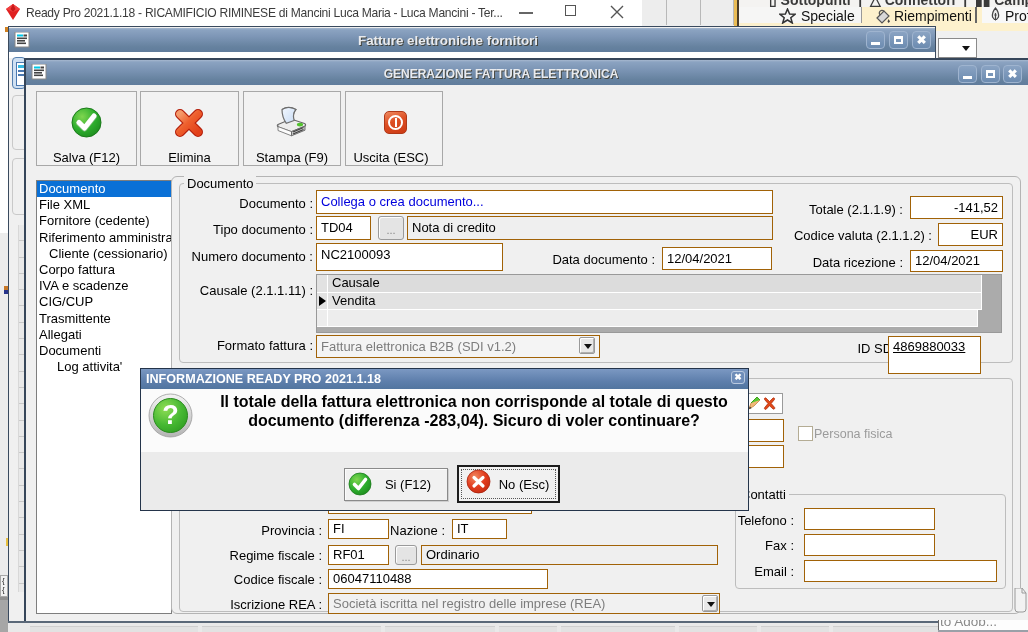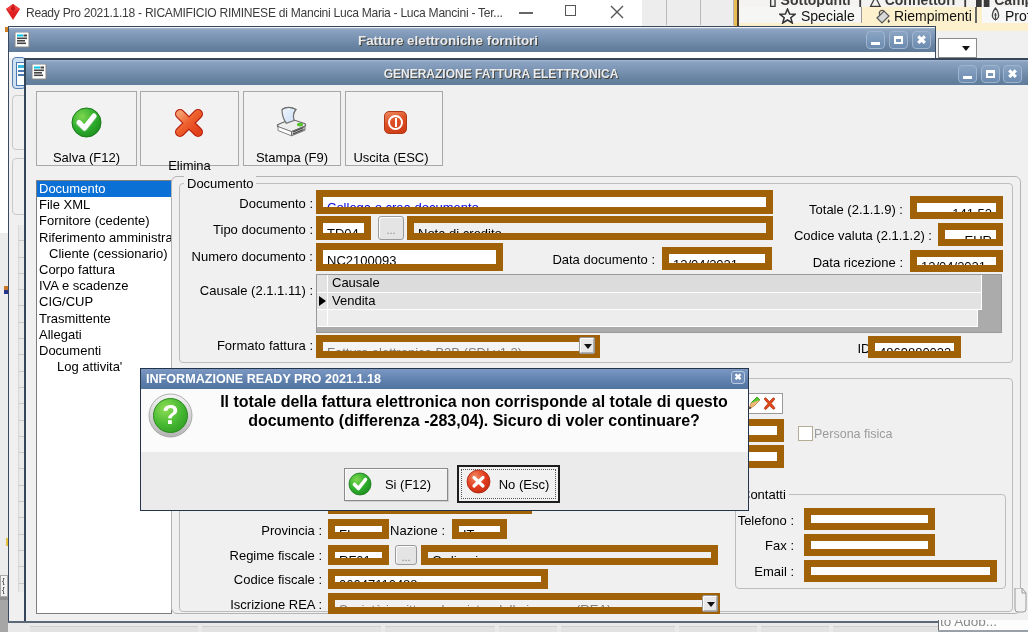--- a/index.html
+++ b/index.html
@@ -1,18 +1,18 @@
 <!DOCTYPE html>
 <html><head><meta charset="utf-8">
 <style>
 html,body{margin:0;padding:0;}
 body{width:1028px;height:632px;overflow:hidden;position:relative;background:#fff;
   font-family:"Liberation Sans",sans-serif;}
 .a{position:absolute;}
-.tb{position:absolute;background:#fff;border:7px solid #a16207;font-size:13px;color:#000;
+.tb{position:absolute;background:#fff;border:1px solid #a16207;font-size:13px;color:#000;
   line-height:19px;padding:0 0 0 4px;box-sizing:border-box;overflow:hidden;white-space:nowrap;}
 .ro{background:#efefef;}
 .lb{position:absolute;font-size:13px;color:#000;text-align:right;white-space:nowrap;}
 .gb{position:absolute;border:1px solid #bdbdbd;border-radius:4px;box-sizing:border-box;}
 .leg{position:absolute;font-size:13px;color:#000;background:#f0f0f0;padding:0 3px;white-space:nowrap;}
 .tbar{background:linear-gradient(180deg,#a6b8cf 0%,#8ba3c1 8%,#7c95b5 38%,#66829f 78%,#607c9c 100%);}
 .wbtn{position:absolute;width:19px;height:18px;border-radius:4px;box-sizing:border-box;
   background:linear-gradient(180deg,#8aa3c3,#6c8bb0);border:1px solid #9fb4cf;
   color:#fff;text-align:center;}
 .ttl{position:absolute;font-size:13px;font-weight:bold;color:#e9ebee;white-space:nowrap;
@@ -176,21 +176,21 @@
    <defs>
         <linearGradient id="rx" x1="0" y1="0" x2="1" y2="1">
      <stop offset="0" stop-color="#f59a6a"></stop>
           <stop offset="45%" stop-color="#ee5f2d"></stop>
           <stop offset="100%" stop-color="#e2401a"></stop>
         </linearGradient>
       </defs>
    <path d="M6 6 L24 24 M24 6 L6 24" fill="none" stroke="#b41e0a" stroke-width="10" stroke-linecap="round"></path>
    <path d="M6 6 L24 24 M24 6 L6 24" fill="none" stroke="url(#rx)" stroke-width="7.6" stroke-linecap="round"></path>
  </svg>
- <div class="a" style="left:140px;top:150px;width:99px;text-align:center;font-size:13px;margin-top:8px;">Elimina</div>
+ <div class="a" style="left:140px;top:150px;width:99px;text-align:center;font-size:13px;">Elimina</div>
 
  <svg class="a" style="left:274px;top:105px;" width="34" height="34" viewBox="0 0 34 34">
    <defs>
         <linearGradient id="pap" x1="0" y1="0" x2="1" y2="1">
      <stop offset="0" stop-color="#f2f7fe"></stop>
           <stop offset="100%" stop-color="#c7dbf4"></stop>
         </linearGradient>
       </defs>
    <path d="M4 19.5 L17 14 L30.5 18.5 C32 19.2 32 20.6 30.5 21.4 L17.5 26.8 L4.4 22 C3 21.3 3 20.1 4 19.5 Z" fill="#ededed" stroke="#666" stroke-width="1.1"></path>
    <path d="M8 4.5 C12.5 1.5 17.5 2 22 4.5 C19.5 7 19 11.5 20.2 15.5 L12.3 18.3 C9.2 14 8 9.5 8 4.5 Z" fill="url(#pap)" stroke="#6e6e6e" stroke-width="1.2"></path>
@@ -254,21 +254,21 @@
      <div style="margin:3px 0 0 2px;width:0;height:0;border:5px solid transparent;border-left:7px solid #000;"></div>
    </div>
    <div class="a" style="left:11px;top:18px;width:649px;height:16px;background:#e2e2e2;border-right:1px solid #fff;border-bottom:1px solid #fff;font-size:13px;line-height:15px;padding-left:4px;">Vendita</div>
    <div class="a" style="left:0;top:35px;width:10px;height:16px;background:#ededed;border-right:1px solid #fff;border-bottom:1px solid #fff;"></div>
    <div class="a" style="left:11px;top:35px;width:649px;height:16px;background:#ededed;border-right:1px solid #fff;border-bottom:1px solid #fff;"></div>
  </div>
  <div class="lb" style="right:715px;top:338px;">Formato fattura :</div>
  <div class="tb ro" style="left:316px;top:335px;width:284px;height:23px;line-height:21px;color:#7d7d7d;background:#f4f4f4;">Fattura elettronica B2B (SDI v1.2)</div>
  <div class="ddb" style="left:579px;top:337px;"></div>
  <div class="lb" style="right:125px;top:341px;">ID SDI :</div>
- <div class="tb" style="left:868px;top:336px;width:93px;height:22px;line-height:20px;">4869880033</div>
+ <div class="tb" style="left:888px;top:336px;width:93px;height:38px;line-height:20px;text-decoration:underline;">4869880033</div>
 
  <div class="gb" style="left:179px;top:378px;width:834px;height:234px;"></div>
 
  <div class="a" style="left:722px;top:393px;width:61px;height:21px;background:#fff;border:1px solid #9a9a9a;box-sizing:border-box;">
    <svg class="a" style="left:24px;top:2px;" width="14" height="15" viewBox="0 0 14 15">
      <path d="M2 13 L4 7 L10 1 L13 4 L7 10 Z" fill="#f0b87a" stroke="#c88840" stroke-width="0.8"></path>
      <path d="M4 7 L10 1 L13 4" fill="#58c832" stroke="#2a9a14" stroke-width="0.8"></path>
      <path d="M2 13 L4.6 12.2 L2.8 10.4 Z" fill="#333"></path>
    </svg>
    <svg class="a" style="left:40px;top:3px;" width="13" height="14" viewBox="0 0 13 14">

